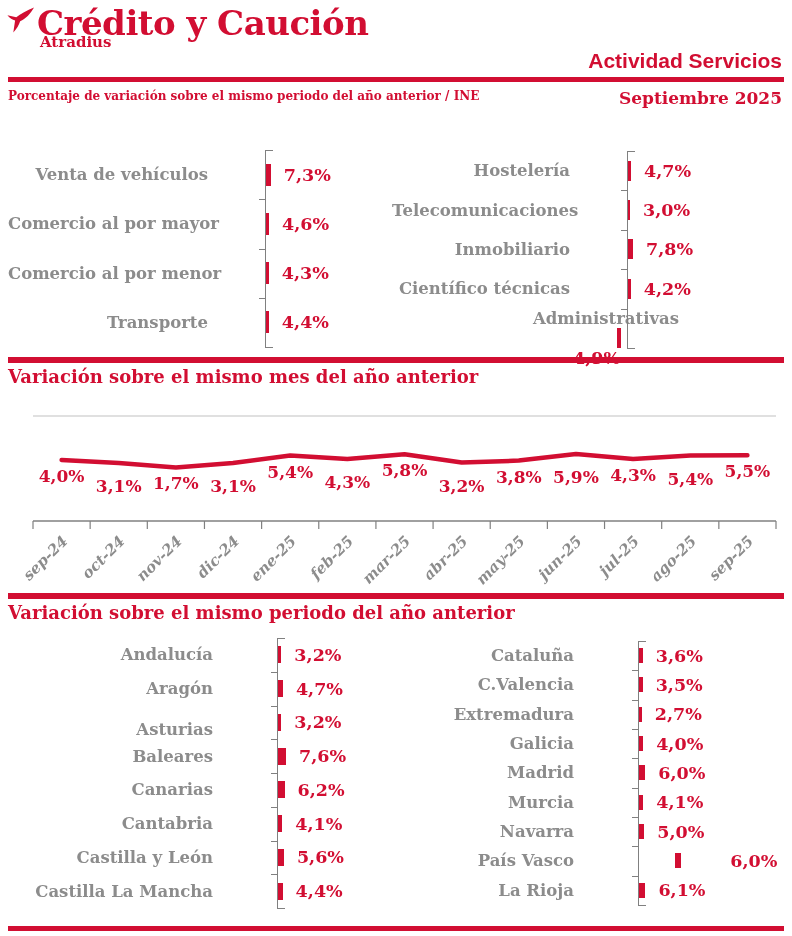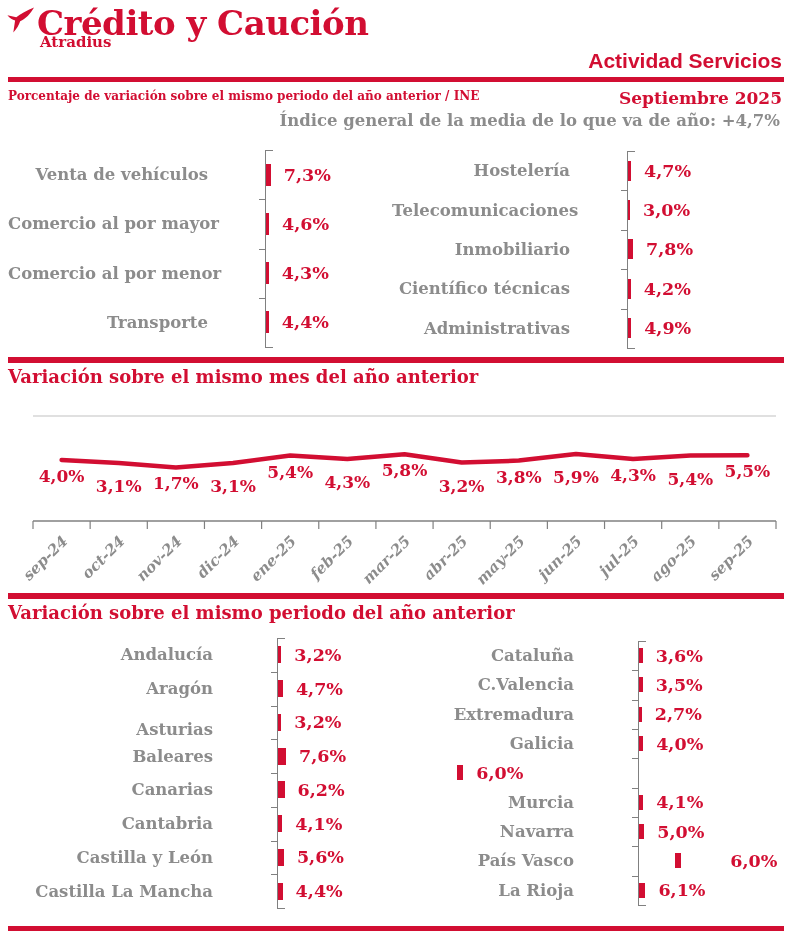--- a/index.html
+++ b/index.html
@@ -55,21 +55,20 @@
   <svg class="logo-icon" width="30" height="26" viewBox="0 0 24 22">
     <path fill="#d20e32" d="M23,0.5 C17,3 11.5,6 8,8.6 L0.5,7 C2.5,9.4 4.8,10.9 7,11.4 L5.5,21.5 C8.3,18.6 10.3,15.3 11.3,12.1 C15.8,10.2 20,5.9 23,0.5 Z"></path>
   </svg>
   <div class="brand-name">Crédito y Caución</div>
   <div class="brand-sub">Atradius</div>
   <div class="app-title">Actividad Servicios</div>
 
   <div class="rule" id="rule-top"></div>
   <div class="sub-left">Porcentaje de variación sobre el mismo periodo del año anterior / INE</div>
   <div class="sub-right">Septiembre 2025</div>
-  <div class="index-note">Índice general de la media de lo que va de año:  +4,7%</div>
 
   <div class="bar-group" id="sectors-left">
       <div class="bar-row" style="height: 49.25px;">
         <span class="cat-label" style="width: 200px;">Venta de vehículos</span>
         <span class="bar" style="margin-left: 58px; width: 4.745px; height: 22px;"></span>
         <span class="val">7,3%</span>
       </div>
       <div class="bar-row" style="height: 49.25px;">
         <span class="cat-label" style="width: 200px;">Comercio al por mayor</span>
         <span class="bar" style="margin-left: 58px; width: 2.99px; height: 22px;"></span>
@@ -106,21 +105,21 @@
       <div class="bar-row" style="height: 39.4px;">
         <span class="cat-label" style="width: 178px;">Inmobiliario</span>
         <span class="bar" style="margin-left: 58px; width: 5.07px; height: 20px;"></span>
         <span class="val">7,8%</span>
       </div>
       <div class="bar-row" style="height: 39.4px;">
         <span class="cat-label" style="width: 178px;">Científico técnicas</span>
         <span class="bar" style="margin-left: 58px; width: 2.73px; height: 20px;"></span>
         <span class="val">4,2%</span>
       </div>
-      <div class="bar-row" style="height: 39.4px;">
+      <div class="bar-row" style="height: 39.4px; flex-direction: column;">
         <span class="cat-label" style="width: 178px;">Administrativas</span>
         <span class="bar" style="margin-left: 58px; width: 3.185px; height: 20px;"></span>
         <span class="val">4,9%</span>
       </div>
       <div class="axis-line" style="left: 235px; height: 197px;"></div>
       <div class="tick" style="top: 0px; left: 235px; width: 8px;"></div>
       <div class="tick" style="top: 39.4px; left: 229px; width: 6px;"></div>
       <div class="tick" style="top: 78.8px; left: 229px; width: 6px;"></div>
       <div class="tick" style="top: 118.2px; left: 229px; width: 6px;"></div>
       <div class="tick" style="top: 157.6px; left: 229px; width: 6px;"></div>
@@ -244,20 +243,21 @@
         <span class="cat-label" style="width: 182px;">Extremadura</span>
         <span class="bar" style="margin-left: 65px; width: 2.835px; height: 15px;"></span>
         <span class="val">2,7%</span>
       </div>
       <div class="bar-row" style="height: 29.33px;">
         <span class="cat-label" style="width: 182px;">Galicia</span>
         <span class="bar" style="margin-left: 65px; width: 4.2px; height: 15px;"></span>
         <span class="val">4,0%</span>
       </div>
       <div class="bar-row" style="height: 29.33px;">
+        <span class="cat-label" style="width: 182px;">Madrid</span>
         <span class="bar" style="margin-left: 65px; width: 6.3px; height: 15px;"></span>
         <span class="val">6,0%</span>
       </div>
       <div class="bar-row" style="height: 29.33px;">
         <span class="cat-label" style="width: 182px;">Murcia</span>
         <span class="bar" style="margin-left: 65px; width: 4.305px; height: 15px;"></span>
         <span class="val">4,1%</span>
       </div>
       <div class="bar-row" style="height: 29.33px;">
         <span class="cat-label" style="width: 182px;">Navarra</span>

